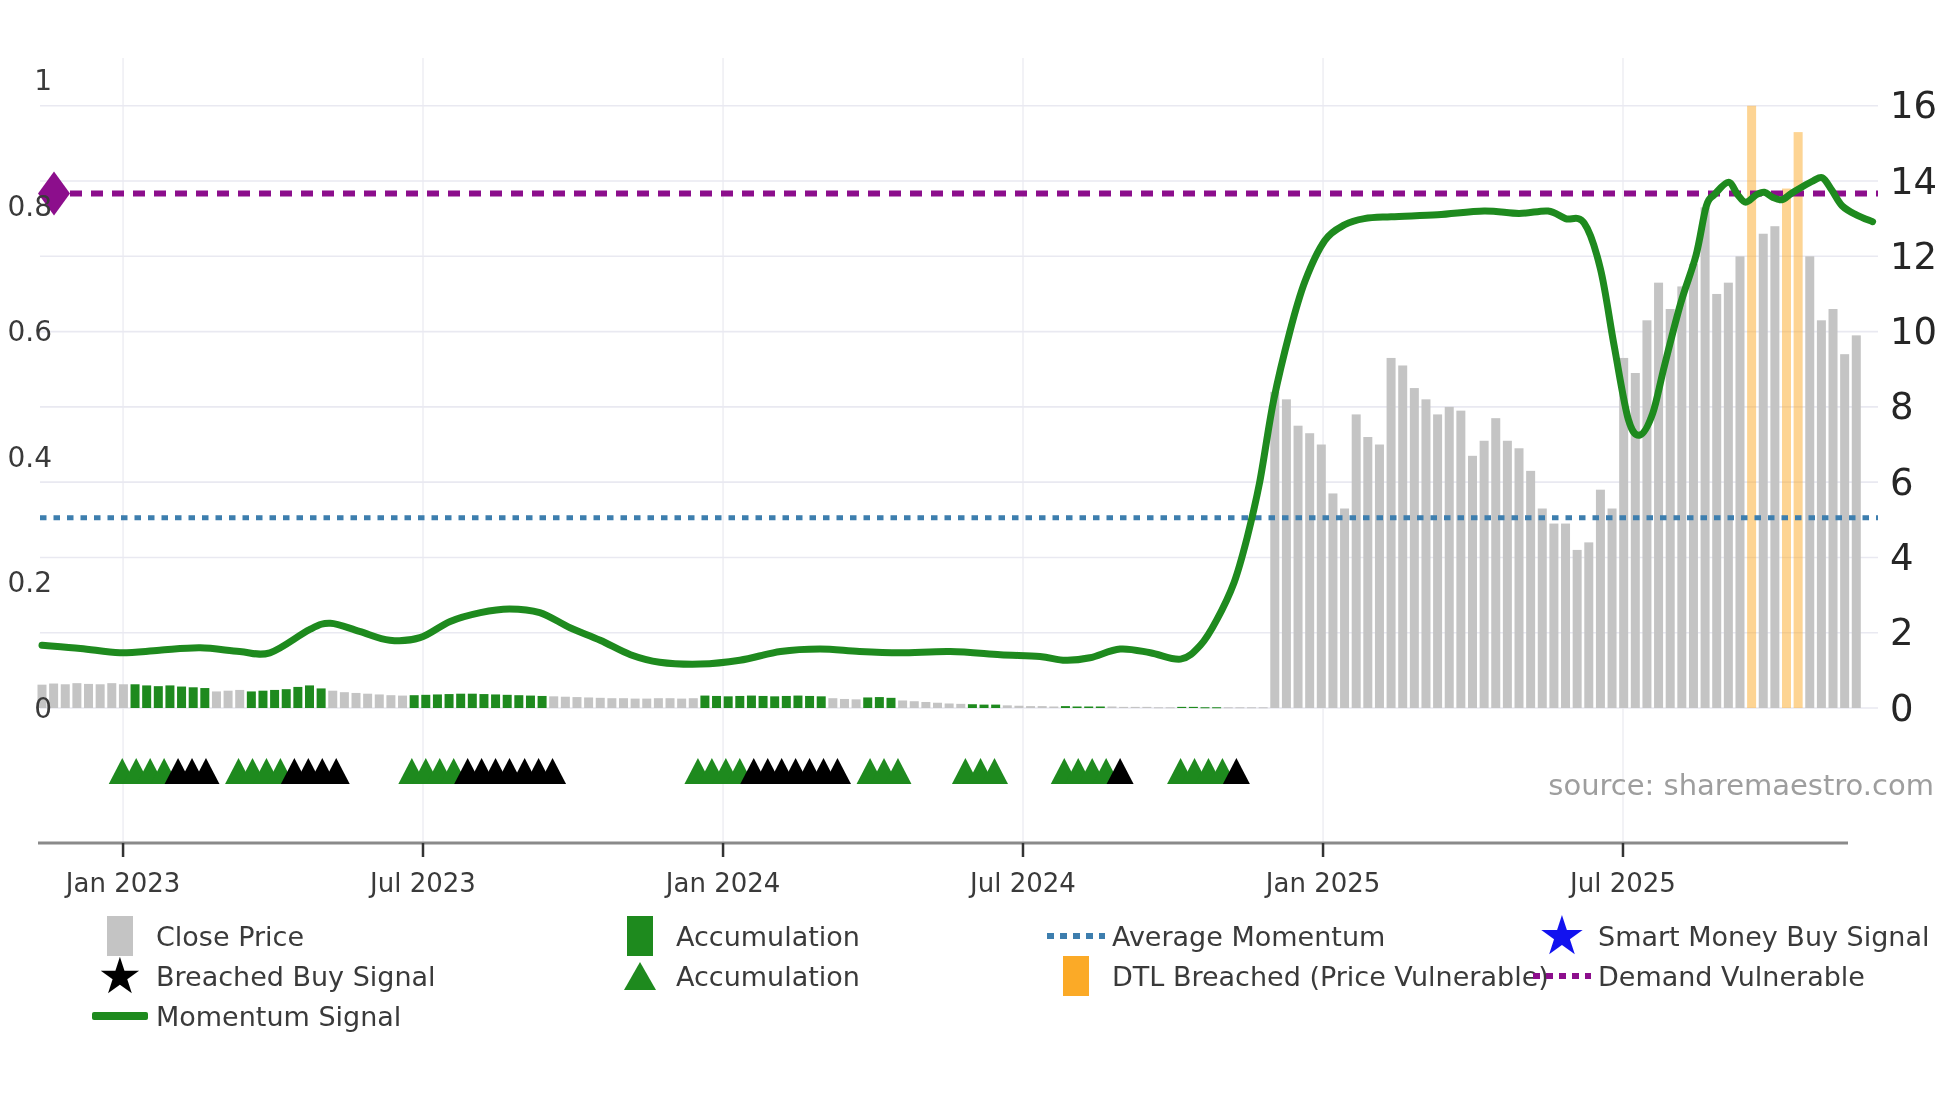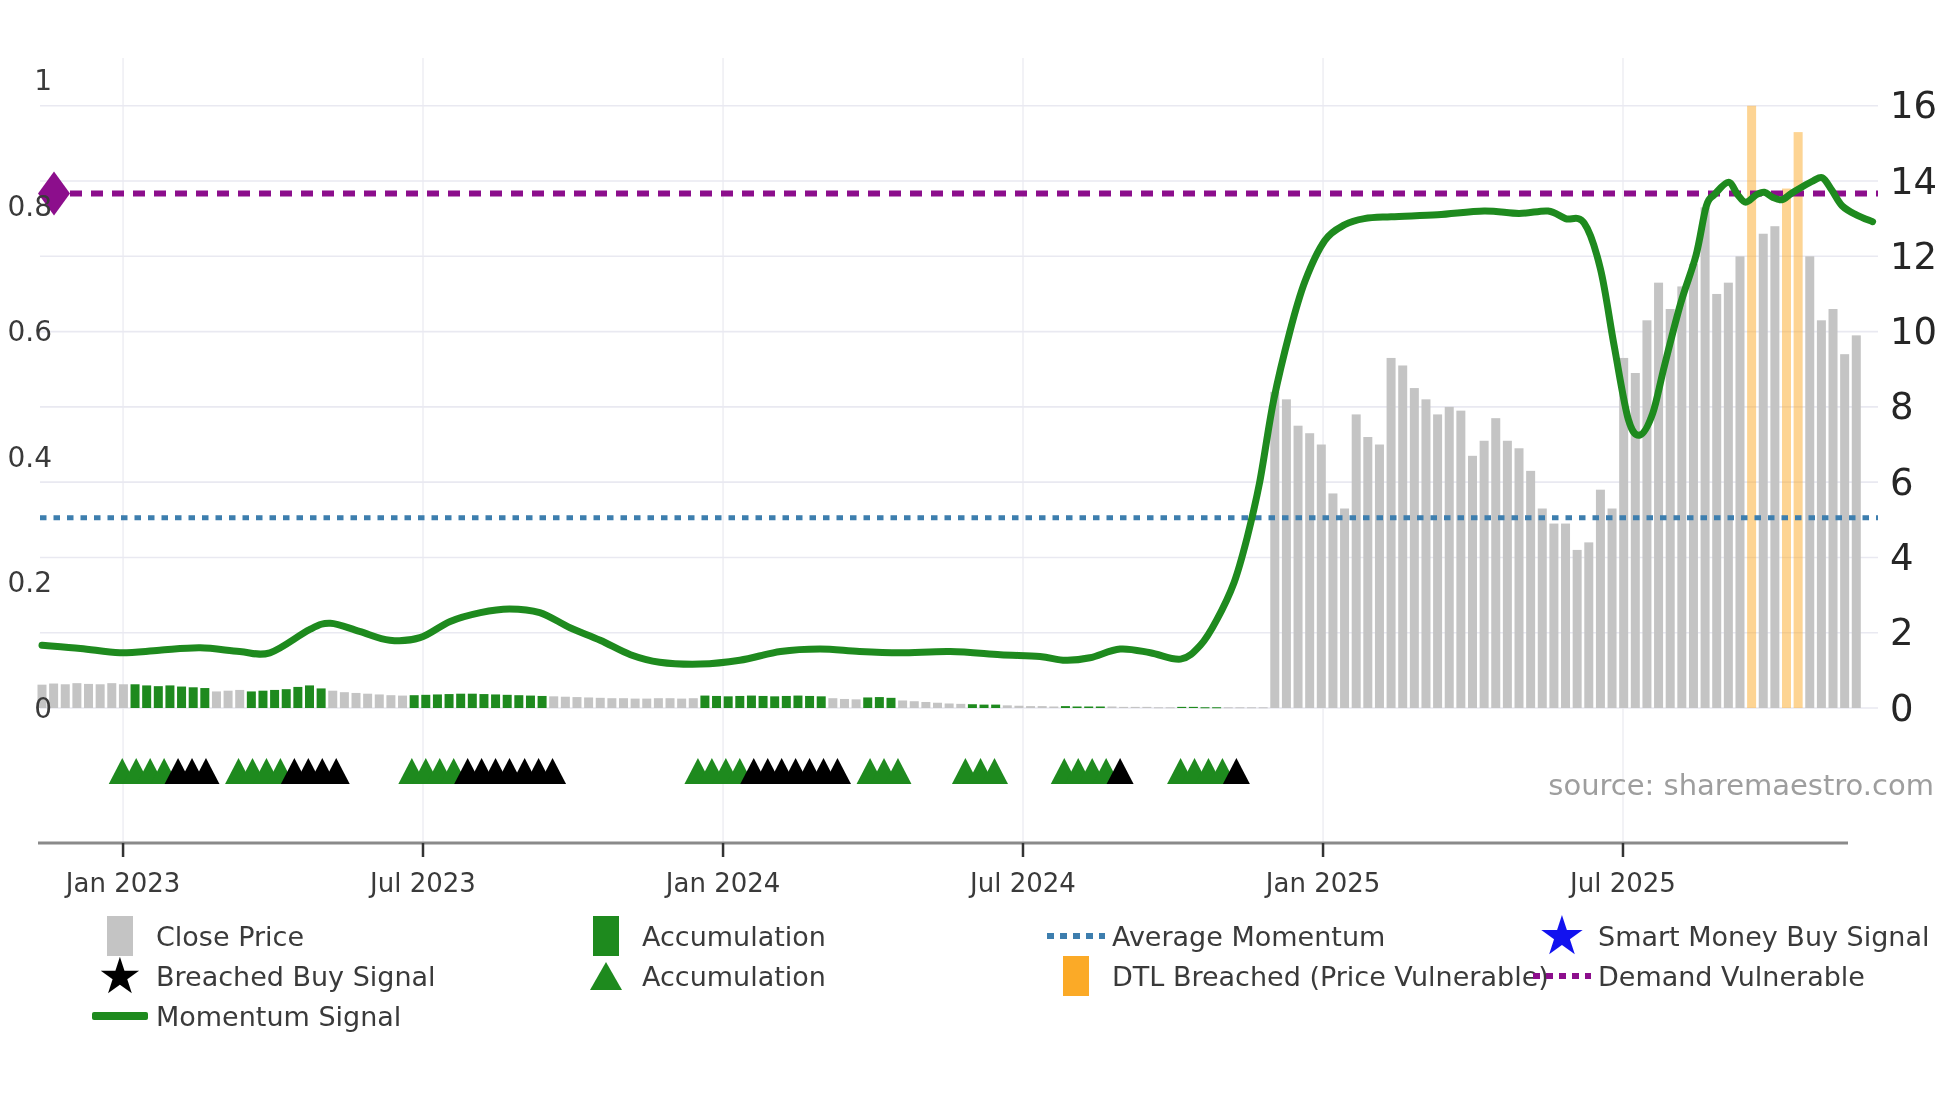--- a/index.html
+++ b/index.html
@@ -317,21 +317,21 @@
         <span class="swatch-box sw-star-black">★</span>
         <span class="legend-label">Breached Buy Signal</span>
       </div>
       <div class="legend-row">
         <span class="swatch-box">
             <span class="sw-line-green"></span>
           </span>
         <span class="legend-label">Momentum Signal</span>
       </div>
     </div>
-    <div class="legend-col" style="left:570px;">
+    <div class="legend-col" style="left:604px;">
       <div class="legend-row">
         <span class="swatch-box">
             <span class="sw-rect sw-green"></span>
           </span>
         <span class="legend-label">Accumulation</span>
       </div>
       <div class="legend-row">
         <span class="swatch-box">
             <span class="sw-tri-green"></span>
           </span>

